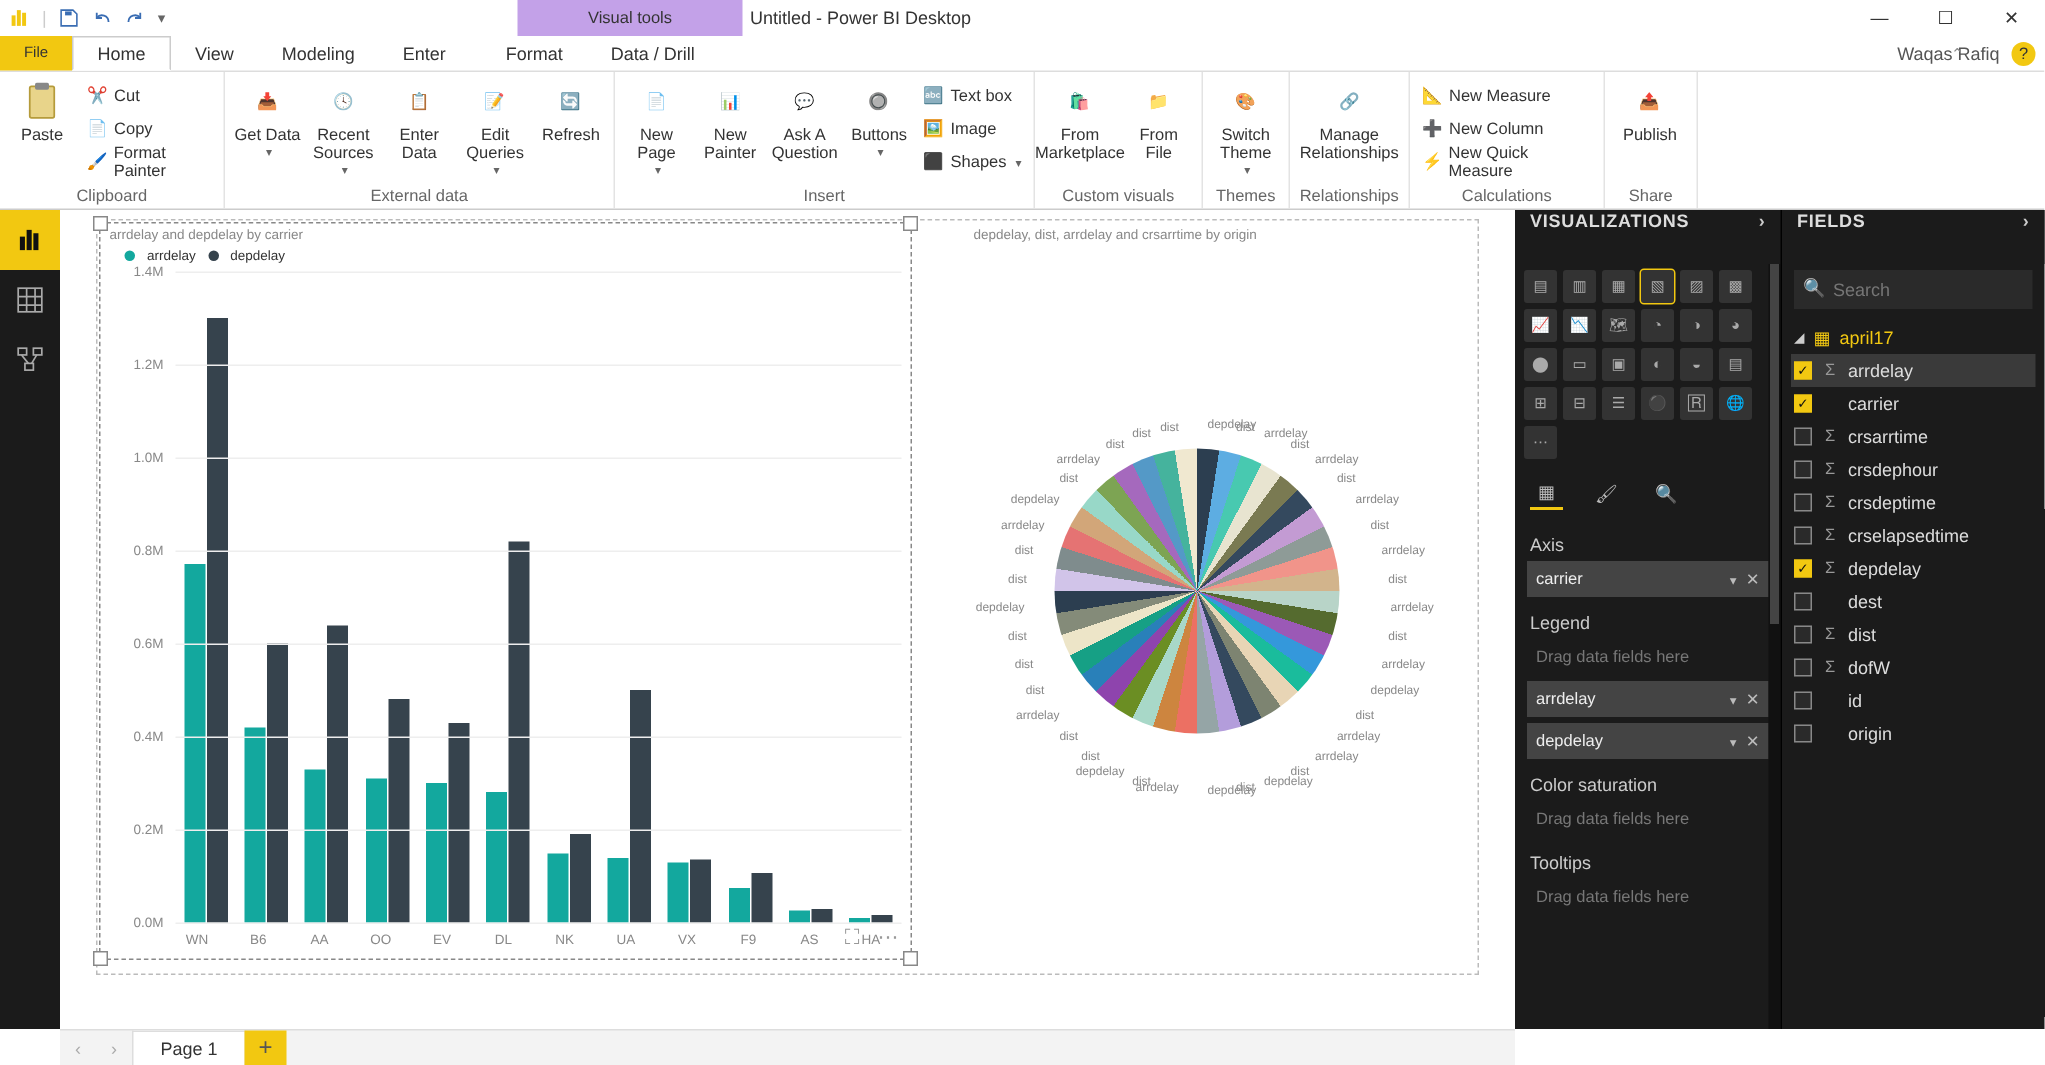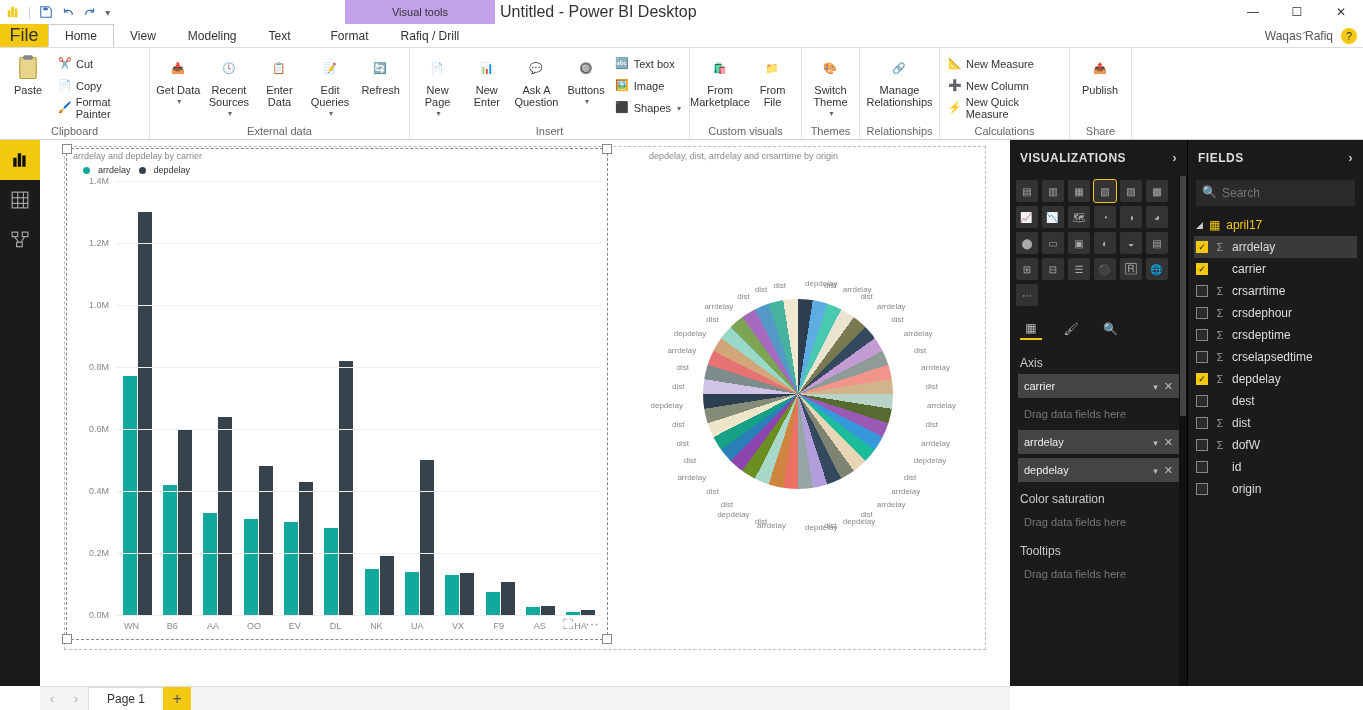--- a/index.html
+++ b/index.html
@@ -3,27 +3,27 @@
 <meta charset="utf-8">
 <style>
 * { box-sizing: border-box; margin: 0; padding: 0; font-family: "Segoe UI", Arial, sans-serif; }
 body { width: 1363px; height: 710px; overflow: hidden; background: #fff; font-size: 12px; color: #333; }
 
 
 .titlebar { height: 24px; display: flex; align-items: center; background: #fff; position: relative; }
 .titlebar .qa { display: flex; align-items: center; gap: 8px; padding: 0 6px; }
 .titlebar .qa .ico { width: 14px; height: 14px; display: flex; align-items: center; justify-content: center; }
 .titlebar .vt { position: absolute; left: 345px; width: 150px; height: 24px; background: #c3a1e8; display: flex; align-items: center; justify-content: center; font-size: 11px; }
-.titlebar .apptitle { position: absolute; left: 500px; font-size: 16px; }
+.titlebar .apptitle { position: absolute; left: 500px; font-size: 12px; }
 .titlebar .winbtns { position: absolute; right: 0; display: flex; }
 .titlebar .winbtn { width: 44px; height: 24px; display: flex; align-items: center; justify-content: center; }
 
 
 .tabs { height: 24px; display: flex; align-items: stretch; background: #fff; border-bottom: 1px solid #ddd; position: relative; }
-.tabs .file { width: 48px; background: #f2c811; display: flex; align-items: center; justify-content: center; font-size: 18px; color: #333; }
+.tabs .file { width: 48px; background: #f2c811; display: flex; align-items: center; justify-content: center; font-size: 10px; color: #333; }
 .tabs .tab { padding: 0 16px; display: flex; align-items: center; font-size: 12px; cursor: default; }
 .tabs .tab.active { border: 1px solid #ccc; border-bottom: 1px solid #fff; background: #fff; }
 .tabs .user { position: absolute; right: 30px; font-size: 12px; color: #555; display: flex; align-items: center; height: 100%; }
 .tabs .help-ico { position: absolute; right: 6px; width: 16px; height: 16px; border-radius: 50%; background: #f2c811; display: flex; align-items: center; justify-content: center; top: 4px; font-size: 11px; color: #333; }
 
 
 .ribbon { height: 92px; display: flex; border-bottom: 1px solid #ccc; background: #fff; }
 .rgroup { border-right: 1px solid #e3e3e3; padding: 2px 6px 0 6px; display: flex; flex-direction: column; justify-content: space-between; }
 .rgroup .body { flex: 1; display: flex; align-items: flex-start; gap: 6px; padding-top: 4px; }
 .rgroup .label { text-align: center; font-size: 11px; color: #666; padding-bottom: 2px; }
@@ -64,21 +64,21 @@
 
 
 .pie { position: absolute; width: 190px; height: 190px; border-radius: 50%; left: 50%; top: 50%; transform: translate(-50%, -50%); }
 .pielabel { position: absolute; font-size: 8px; color: #888; }
 
 
 .rightpanes { position: absolute; right: 0; top: 140px; bottom: 24px; width: 353px; display: flex; background: #1b1b1b; }
 .pane { display: flex; flex-direction: column; color: #ddd; }
 .pane.viz-pane { width: 178px; border-right: 1px solid #000; }
 .pane.fields-pane { width: 175px; }
-.pane-header { height: 36px; display: flex; align-items: center; justify-content: space-between; padding: 0 10px; font-size: 12px; font-weight: 600; letter-spacing: 0.5px; background: #1b1b1b; }
+.pane-header { height: 36px; display: flex; align-items: flex-start; justify-content: space-between; padding: 0 10px; font-size: 12px; font-weight: 600; letter-spacing: 0.5px; background: #1b1b1b; }
 .pane-header .chev { color: #ccc; }
 .vizgrid { padding: 4px 6px; display: grid; grid-template-columns: repeat(6, 22px); gap: 4px; }
 .vizico { width: 22px; height: 22px; background: #333; display: flex; align-items: center; justify-content: center; font-size: 10px; color: #aaa; border-radius: 2px; }
 .vizico.sel { outline: 1px solid #f2c811; }
 .viz-tabs { display: flex; gap: 18px; padding: 8px 10px; }
 .viz-tab { width: 22px; height: 22px; display: flex; align-items: center; justify-content: center; color: #bbb; }
 .well-section { padding: 2px 0; }
 .well-label { font-size: 12px; color: #ccc; padding: 6px 10px 4px; }
 .well-field { margin: 0 8px 4px; background: #444; height: 24px; display: flex; align-items: center; justify-content: space-between; padding: 0 6px; font-size: 11px; color: #eee; }
 .well-placeholder { margin: 0 8px 4px; height: 24px; display: flex; align-items: center; padding: 0 6px; font-size: 11px; color: #777; }
@@ -150,23 +150,23 @@
     <div class="winbtn">☐</div>
     <div class="winbtn">✕</div>
   </div>
 </div>
 
 <div class="tabs">
   <div class="file">File</div>
   <div class="tab active">Home</div>
   <div class="tab">View</div>
   <div class="tab">Modeling</div>
-  <div class="tab">Text</div>
+  <div class="tab">Enter</div>
   <div class="tab" style="margin-left:8px">Format</div>
-  <div class="tab">Rafiq / Drill</div>
+  <div class="tab">Data / Drill</div>
   <div class="user">Waqas Rafiq</div>
   <span style="position:absolute;right:54px;top:6px;color:#888;font-size:10px">⌃</span>
   <div class="help-ico">?</div>
 </div>
 
 <div class="ribbon">
 
   <div class="rgroup" style="width:150px">
     <div class="body">
       <div class="rbtn-big">
@@ -223,21 +223,21 @@
   </div>
 
   <div class="rgroup" style="width:280px">
     <div class="body">
       <div class="rbtn-big drop">
           <div class="ico">📄</div>
           <span>New Page</span>
         </div>
       <div class="rbtn-big">
           <div class="ico">📊</div>
-          <span>New Enter</span>
+          <span>New Painter</span>
         </div>
       <div class="rbtn-big">
           <div class="ico">💬</div>
           <span>Ask A Question</span>
         </div>
       <div class="rbtn-big drop">
           <div class="ico">🔘</div>
           <span>Buttons</span>
         </div>
       <div class="stack">
@@ -545,20 +545,21 @@
       <div class="viz-tab" style="border-bottom:2px solid #f2c811">▦</div>
       <div class="viz-tab">🖌</div>
       <div class="viz-tab">🔍</div>
     </div>
     <div class="well-section">
       <div class="well-label">Axis</div>
       <div class="well-field">
           <span>carrier</span>
           <span><span class="chev">▾</span>&nbsp;&nbsp;<span class="well-x">✕</span></span>
         </div>
+      <div class="well-label">Legend</div>
       <div class="well-placeholder">Drag data fields here</div>
       <div class="well-field">
           <span>arrdelay</span>
           <span><span class="chev">▾</span>&nbsp;&nbsp;<span class="well-x">✕</span></span>
         </div>
       <div class="well-field">
           <span>depdelay</span>
           <span><span class="chev">▾</span>&nbsp;&nbsp;<span class="well-x">✕</span></span>
         </div>
       <div class="well-label">Color saturation</div>

